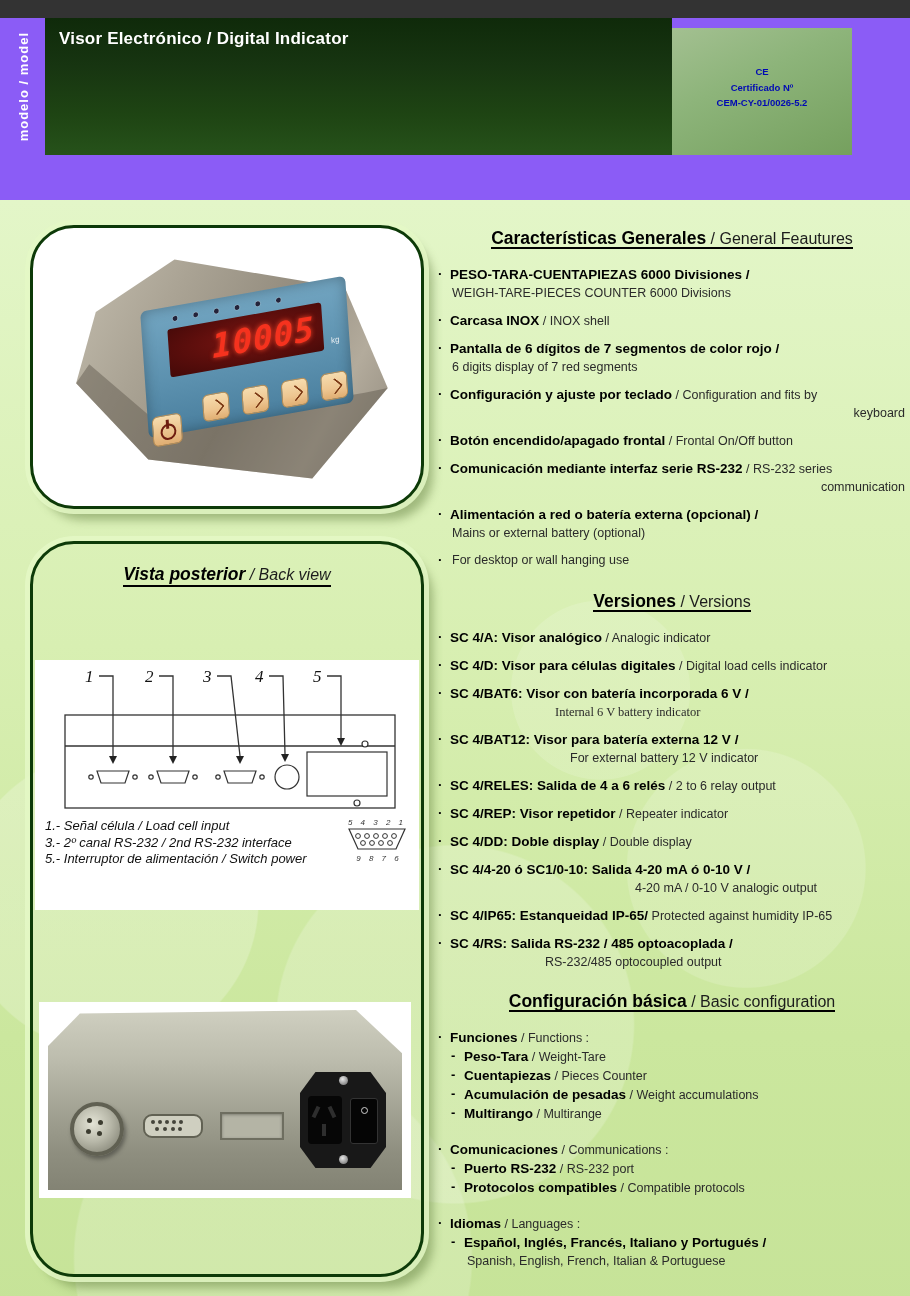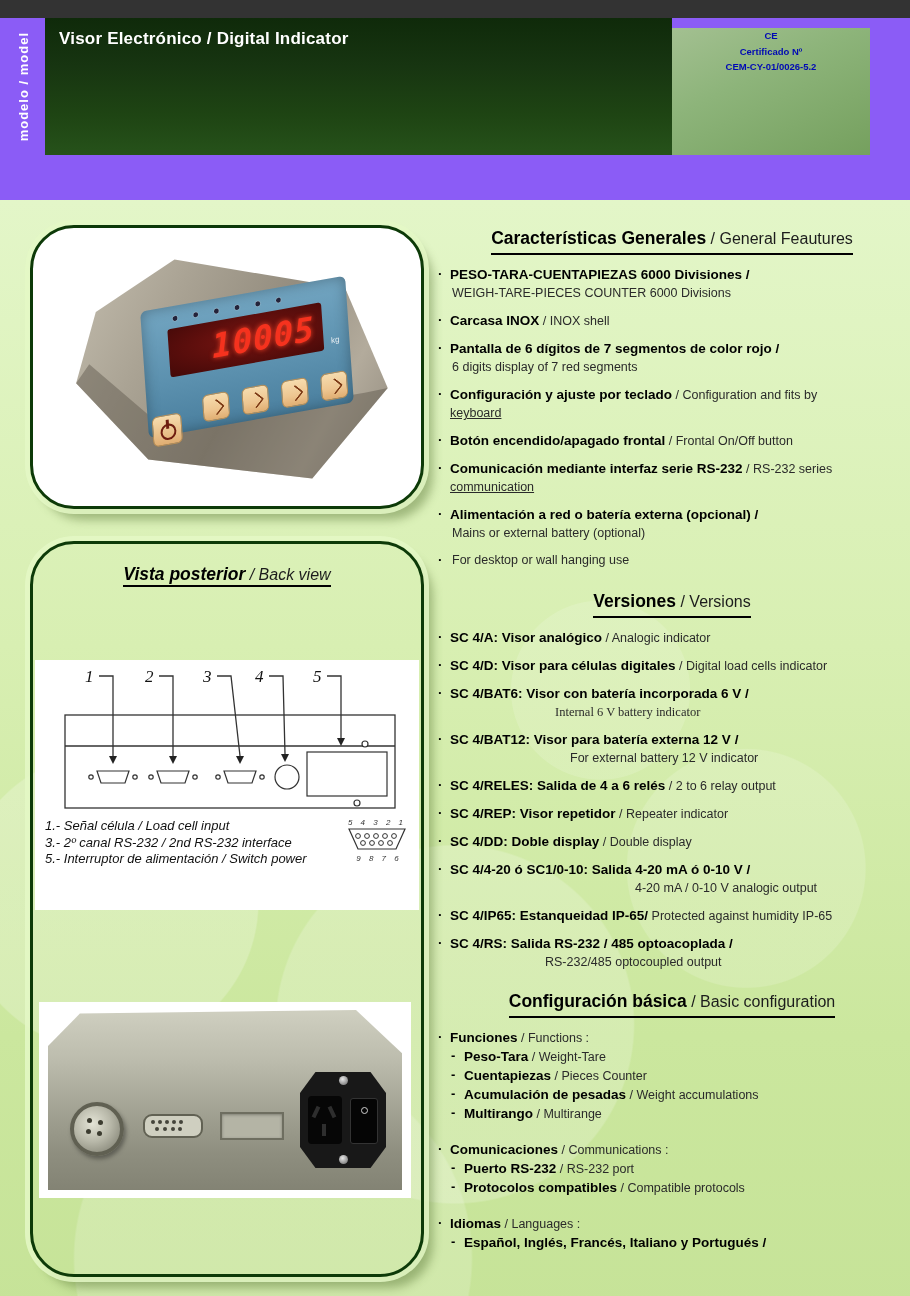--- a/index.html
+++ b/index.html
@@ -6,23 +6,23 @@
   .page{position:relative;width:910px;height:1296px;overflow:hidden;
         font-family:"Liberation Sans",sans-serif;background:#8b5cf6;margin:18px auto;}
 
   
   .hdr-dark{position:absolute;left:45px;top:0;width:627px;height:137px;
             background:linear-gradient(180deg,#0f2a0a 0%,#173511 35%,#1e4413 70%,#26521a 100%);}
   .hdr-title{position:absolute;left:14px;top:11px;color:#fff;font-weight:bold;font-size:17px;letter-spacing:.2px;}
   .hdr-model{position:absolute;left:12px;top:36px;color:#fff;font-weight:bold;font-size:66px;letter-spacing:3px;}
   .model-strip{position:absolute;left:8px;top:0;width:30px;height:137px;display:flex;align-items:center;justify-content:center;}
   .model-strip span{writing-mode:vertical-rl;transform:rotate(180deg);color:#fff;font-weight:bold;font-size:13px;letter-spacing:1px;}
-  .cert-box{position:absolute;left:672px;top:10px;width:198px;height:127px;
+  .cert-box{position:absolute;left:672px;top:10px;width:180px;height:127px;
             background:linear-gradient(155deg,#a3c091 0%,#8db47a 40%,#75a05e 100%);
-            text-align:center;box-sizing:border-box;}
+            text-align:center;padding-top:36px;box-sizing:border-box;}
   .cert-box div{color:#0009b4;font-weight:bold;font-size:9.5px;line-height:1.65;}
 
   
   .content-bg{position:absolute;left:0;top:182px;width:910px;height:1114px;
     background-image:
       radial-gradient(circle 150px at 12% 63%, rgba(255,255,255,.22) 0 99%, transparent 100%),
       radial-gradient(circle 180px at 50% 74%, rgba(255,255,255,.20) 0 99%, transparent 100%),
       radial-gradient(circle 120px at 82% 60%, rgba(255,255,255,.16) 0 99%, transparent 100%),
       radial-gradient(circle 200px at 30% 95%, rgba(255,255,255,.18) 0 99%, transparent 100%),
       radial-gradient(circle 90px at 66% 44%, rgba(255,255,255,.14) 0 99%, transparent 100%),
@@ -97,28 +97,28 @@
   .c-power .rocker{position:absolute;right:8px;top:26px;width:26px;height:44px;background:#050505;
     border:1px solid #333;border-radius:3px;}
   .c-power .rocker::after{content:"";position:absolute;left:10px;top:8px;width:5px;height:5px;
     border:1.5px solid #cfcfcf;border-radius:50%;}
   .c-power .screw{position:absolute;left:39px;width:9px;height:9px;border-radius:50%;
     background:radial-gradient(circle at 40% 35%,#e7e7e7,#8a8a8a 70%);}
 
   
   .rcol{position:absolute;left:437px;top:210px;width:470px;color:#000;}
   .sec-title{text-align:center;margin:0 0 16px;}
-  .sec-title .tline{border-bottom:2px solid #000;padding-bottom:6px;}
+  .sec-title .tline{border-bottom:2px solid #000;padding-bottom:0;}
   .it{position:relative;padding-left:13px;margin-bottom:9px;line-height:18px;}
   .dot{position:absolute;left:1px;top:0;font-weight:bold;color:#000;font-size:13.5px;}
   .es{font-weight:bold;font-size:13.5px;color:#000;}
   .en{font-size:12.5px;color:#2a2a2a;}
   .l2{font-size:12.5px;color:#2a2a2a;line-height:18px;}
   .l2.near{margin-left:2px;}
-  .l2.right{text-align:left;margin-right:2px;text-decoration:underline;}
+  .l2.right{text-align:right;margin-right:2px;}
   .l2.i95{margin-left:95px;}
   .l2.i105{margin-left:105px;font-family:Liberation Serif, serif;}
   .l2.i120{margin-left:120px;}
   .l2.i185{margin-left:185px;}
   .sec-versions .sec-title{margin-top:22px;}
   .sec-config .sec-title{margin-top:20px;}
   .grp{margin-bottom:17px;}
   .grp-head{position:relative;padding-left:13px;line-height:18px;}
   .sub{position:relative;padding-left:27px;line-height:18px;}
   .dash{position:absolute;left:14px;top:0;font-weight:bold;color:#000;font-size:13px;}
@@ -314,17 +314,17 @@
           <div class="sub"><span class="dash">-</span><span class="es">Acumulación de pesadas</span><span class="en"> / Weight accumulations</span></div>
           <div class="sub"><span class="dash">-</span><span class="es">Multirango</span><span class="en"> / Multirange</span></div>
         </div>
         <div class="grp">
           <div class="grp-head"><span class="dot">·</span><span class="es">Comunicaciones</span><span class="en"> / Communications :</span></div>
           <div class="sub"><span class="dash">-</span><span class="es">Puerto RS-232</span><span class="en"> / RS-232 port</span></div>
           <div class="sub"><span class="dash">-</span><span class="es">Protocolos compatibles</span><span class="en"> / Compatible protocols</span></div>
         </div>
         <div class="grp">
           <div class="grp-head"><span class="dot">·</span><span class="es">Idiomas</span><span class="en"> / Languages :</span></div>
-          <div class="sub"><span class="dash">-</span><span class="es">Español, Inglés, Francés, Italiano y Portugués /</span></div>
+          <div class="sub"><span class="dash">-</span><span class="es">Español, Inglés, Francés, Italiano y Portugués /</span><div class="l2">Spanish, English, French, Italian &amp; Portuguese</div></div>
         </div>
       </div>
     </div>
 </div>
 
 </body></html>

